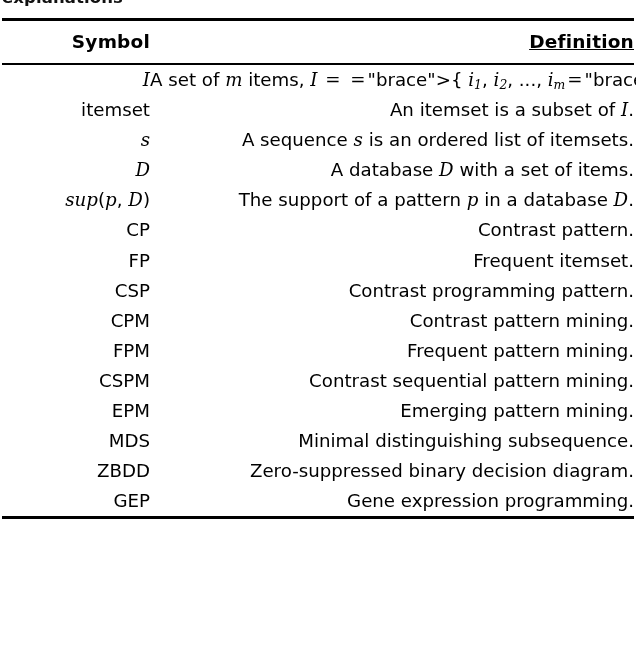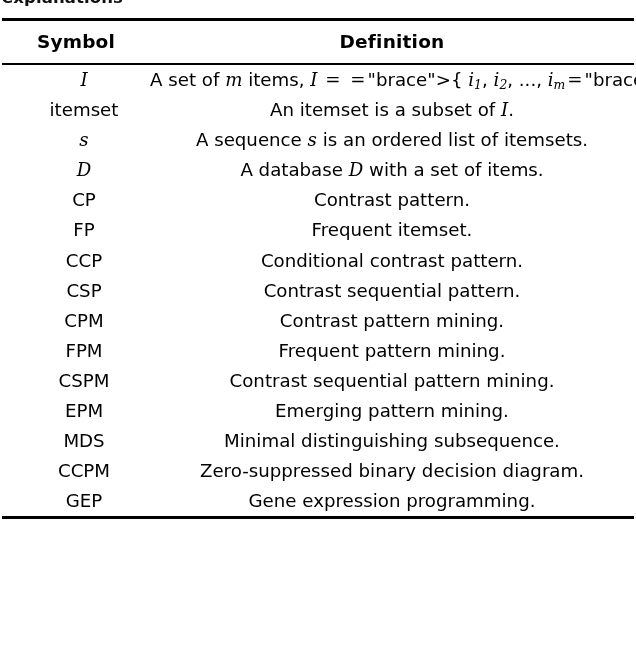--- a/index.html
+++ b/index.html
@@ -61,35 +61,35 @@
     width: 632px;
     table-layout: fixed;
   }
   table.symtab col.c-sym { width: 148px; }
   table.symtab col.c-def { width: 484px; }
 
   table.symtab th,
   table.symtab td {
     padding: 0;
     border: 0;
-    text-align: center;
+    text-align: right;
     vertical-align: baseline;
   }
 
   thead th {
     font-family: "DejaVu Sans", "Liberation Sans", sans-serif;
     font-weight: 700;
     font-size: 18.5px;
     line-height: 42px;
     height: 42px;
     padding-left: 16px;
     letter-spacing: 0.2px;
     white-space: nowrap;
   }
-  thead th.th-def { padding-left: 0; }
+  thead th.th-def { padding-left: 0; text-decoration: underline; }
 
   tbody td {
     font-family: "DejaVu Sans", "Liberation Sans", sans-serif;
     font-size: 18.2px;
     line-height: 30.1px;
     height: 30.1px;
     white-space: nowrap;
   }
   tbody td.sym { padding-left: 16px; }
   tbody td.def { padding-left: 0; }
@@ -152,34 +152,34 @@
           </tr>
           <tr>
             <td class="sym"><span class="mi">s</span></td>
             <td class="def">A sequence <span class="mi">s</span> is an ordered list of itemsets.</td>
           </tr>
           <tr>
             <td class="sym"><span class="mi">D</span></td>
             <td class="def">A database <span class="mi">D</span> with a set of items.</td>
           </tr>
           <tr>
+            <td class="sym"><span class="mi">sup</span>(<span class="mi">p</span>, <span class="mi">D</span>)</td>
+            <td class="def">The support of a pattern <span class="mi">p</span> in a database <span class="mi">D</span>.</td>
+          </tr>
+          <tr>
             <td class="sym">CP</td>
             <td class="def">Contrast pattern.</td>
           </tr>
           <tr>
             <td class="sym">FP</td>
             <td class="def">Frequent itemset.</td>
           </tr>
           <tr>
-            <td class="sym">CCP</td>
-            <td class="def">Conditional contrast pattern.</td>
-          </tr>
-          <tr>
             <td class="sym">CSP</td>
-            <td class="def">Contrast sequential pattern.</td>
+            <td class="def">Contrast programming pattern.</td>
           </tr>
           <tr>
             <td class="sym">CPM</td>
             <td class="def">Contrast pattern mining.</td>
           </tr>
           <tr>
             <td class="sym">FPM</td>
             <td class="def">Frequent pattern mining.</td>
           </tr>
           <tr>
@@ -188,21 +188,21 @@
           </tr>
           <tr>
             <td class="sym">EPM</td>
             <td class="def">Emerging pattern mining.</td>
           </tr>
           <tr>
             <td class="sym">MDS</td>
             <td class="def">Minimal distinguishing subsequence.</td>
           </tr>
           <tr>
-            <td class="sym">CCPM</td>
+            <td class="sym">ZBDD</td>
             <td class="def">Zero-suppressed binary decision diagram.</td>
           </tr>
           <tr>
             <td class="sym">GEP</td>
             <td class="def">Gene expression programming.</td>
           </tr>
         </tbody>
     </table>
 
     <div class="rule"></div>

